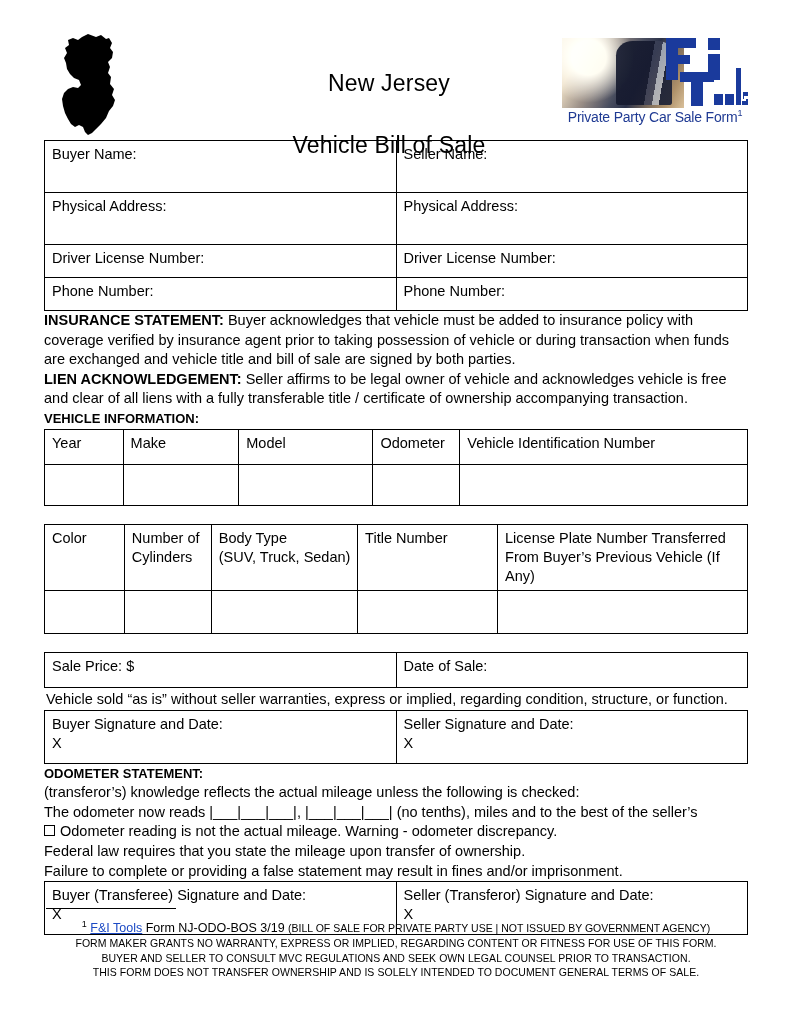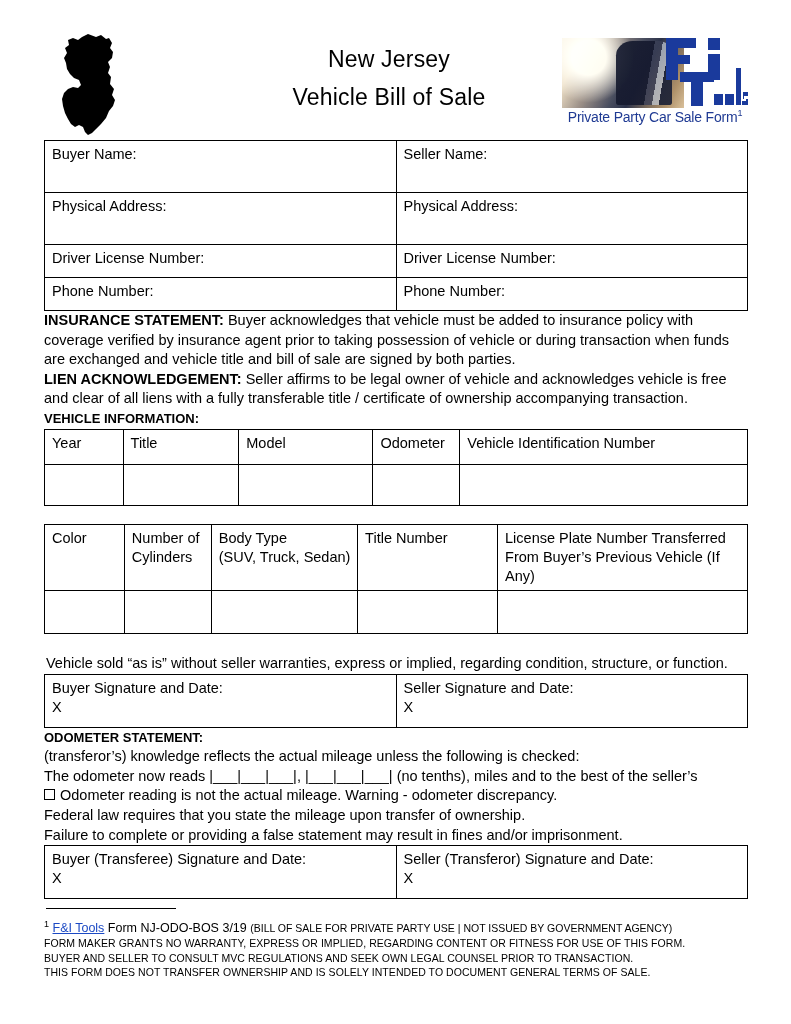--- a/index.html
+++ b/index.html
@@ -47,20 +47,21 @@
     left: 170px;
     top: 12px;
     width: 350px;
     text-align: center;
   }
   .title-line {
     font-size: 23px;
     line-height: 38px;
     font-weight: normal;
     letter-spacing: .2px;
+    margin-top: 24px;
   }
 
   .logo {
     position: absolute;
     right: 0px;
     top: 10px;
     width: 186px;
     height: 94px;
   }
   .logo-top {
@@ -170,20 +171,21 @@
     position: relative;
     top: 0px;
   }
 
   
   .footnote-wrap {
     position: absolute;
     left: 44px;
     top: 908px;
     width: 704px;
+    text-align: center;
   }
   .footnote-rule {
     width: 130px;
     height: 0;
     border-top: 1px solid #000;
     margin: 0 0 7px 2px;
   }
   .fn-line1 {
     font-size: 12.5px;
     line-height: 16px;
@@ -283,21 +285,21 @@
     <p class="para"><b>INSURANCE STATEMENT:</b><span> Buyer acknowledges that vehicle must be added to insurance policy with coverage verified by insurance agent prior to taking possession of vehicle or during transaction when funds are exchanged and vehicle title and bill of sale are signed by both parties.</span></p>
 
     <p class="para"><b>LIEN ACKNOWLEDGEMENT:</b><span> Seller affirms to be legal owner of vehicle and acknowledges vehicle is free and clear of all liens with a fully transferable title / certificate of ownership accompanying transaction.</span></p>
 
     <div class="section-label">VEHICLE INFORMATION:</div>
 
     <table class="form">
       <tbody>
           <tr class="vi-head">
         <td style="width:10.3%">Year</td>
-        <td style="width:16.1%">Title</td>
+        <td style="width:16.1%">Make</td>
         <td style="width:19.0%">Model</td>
         <td style="width:11.6%">Odometer</td>
         <td style="width:43.0%">Vehicle Identification Number</td>
       </tr>
       <tr class="vi-blank">
         <td></td>
         <td></td>
         <td></td>
         <td></td>
         <td></td>
@@ -334,20 +336,28 @@
         <td></td>
         <td></td>
         <td></td>
         <td></td>
       </tr>
     </tbody>
       </table>
 
     <div class="spacer-18"></div>
 
+    <table class="form">
+      <tbody>
+          <tr class="price-row">
+        <td style="width:50%">Sale Price: $</td>
+        <td style="width:50%">Date of Sale:</td>
+      </tr>
+    </tbody>
+      </table>
 
     <div class="asis">Vehicle sold “as is” without seller warranties, express or implied, regarding condition, structure, or function.</div>
 
     <table class="form">
       <tbody>
           <tr class="sig-row">
         <td style="width:50%">
           <span>Buyer Signature and Date:</span>
           <span class="sig-x">X</span>
         </td>

